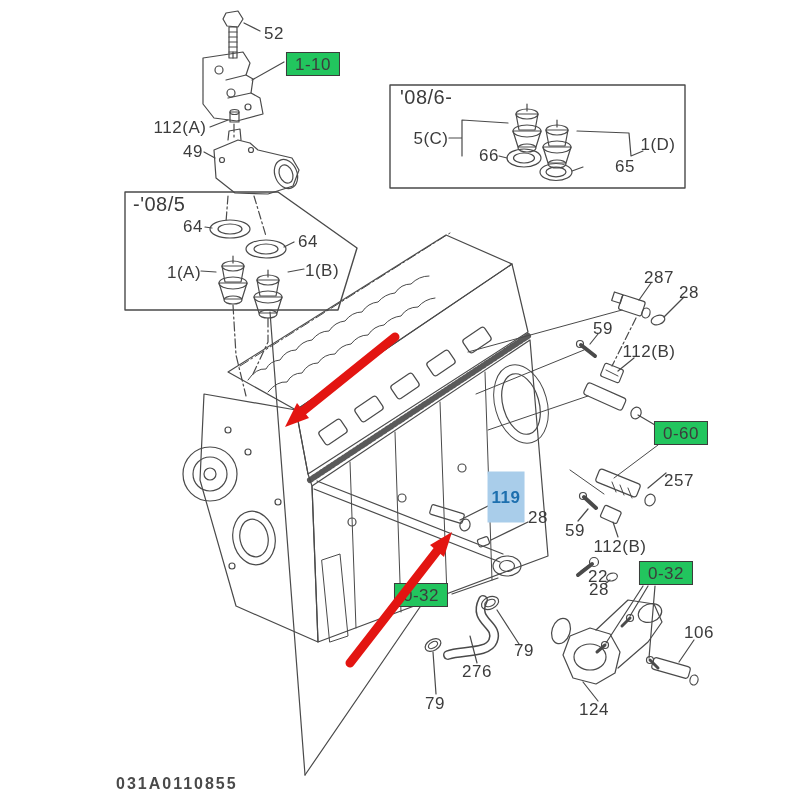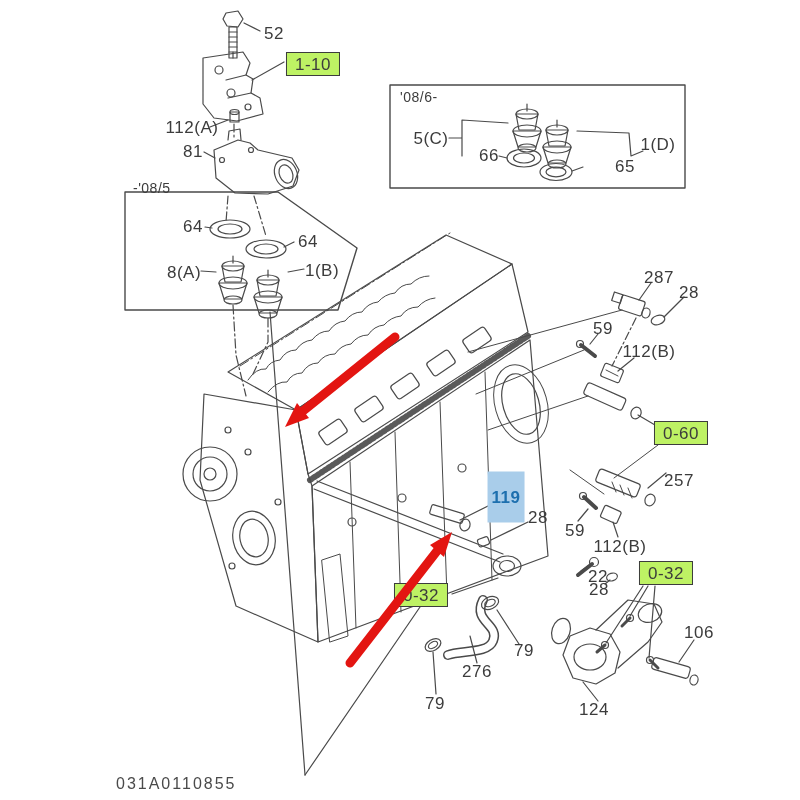--- a/index.html
+++ b/index.html
@@ -11,24 +11,24 @@
   #art-layer{position:absolute;left:0;top:0;z-index:1;}
   #label-layer{position:absolute;left:0;top:0;width:644px;height:800px;z-index:4;}
   #arrow-layer{position:absolute;left:0;top:0;z-index:6;pointer-events:none;}
   .lbl{
     position:absolute;transform:translate(-50%,-50%);
     white-space:nowrap;color:#3c3c3c;font-size:17px;letter-spacing:0.5px;
     line-height:1;user-select:none;
   }
   .lbl.part{}
   .lbl.ref{
-    border:1.6px solid #3c3c3c;padding:3px 8px 2px 8px;background:#bef264;
+    border:1.6px solid #3c3c3c;padding:3px 8px 2px 8px;background:#22c55e;
   }
-  .lbl.header{font-size:14px;transform:translate(0,-50%);}
-  .lbl.code{font-size:16px;color:#4a4a4a;letter-spacing:2px;transform:translate(0,-50%);}
+  .lbl.header{font-size:20px;transform:translate(0,-50%);}
+  .lbl.code{font-size:16px;color:#4a4a4a;letter-spacing:2px;transform:translate(0,-50%);font-weight:bold;}
   .lbl.highlight{
     background:var(--hl-bg,#a9cdea);color:var(--hl-fg,#1d6fae);
     font-weight:bold;padding:17px 4px;
   }
 </style>
 </head>
 <body style="--hl-bg: #a9cdea; --hl-fg: #1d6fae;">
 
 <svg id="art-layer" width="800" height="800" viewBox="0 0 800 800" fill="none" stroke="#4a4a4a" stroke-width="1.2" stroke-linejoin="round" stroke-linecap="round">
 
@@ -283,26 +283,26 @@
   <g>
     <rect x="652" y="662" width="38" height="12" rx="3" transform="rotate(16 671 668)"></rect>
     <ellipse cx="694" cy="680" rx="4" ry="5" transform="rotate(16 694 680)"></ellipse>
     <path d="M694,640 679,662"></path>
   </g>
 </svg>
 
 <div id="label-layer">
     <span class="lbl part" style="left: 274px; top: 33px;">52</span>
     <span class="lbl ref" style="left: 313px; top: 64px;">1-10</span>
-    <span class="lbl part" style="left: 180px; top: 127px; margin-left: 12px;">112(A)</span>
-    <span class="lbl part" style="left: 193px; top: 151px;">81</span>
-    <span class="lbl header" style="left: 133px; top: 188px;">-'08/5</span>
+    <span class="lbl part" style="left: 180px; top: 127px;">112(A)</span>
+    <span class="lbl part" style="left: 193px; top: 151px;">49</span>
+    <span class="lbl header" style="left: 133px; top: 204px;">-'08/5</span>
     <span class="lbl part" style="left: 193px; top: 226px;">64</span>
     <span class="lbl part" style="left: 308px; top: 241px;">64</span>
-    <span class="lbl part" style="left: 184px; top: 272px;">8(A)</span>
+    <span class="lbl part" style="left: 184px; top: 272px;">1(A)</span>
     <span class="lbl part" style="left: 322px; top: 270px;">1(B)</span>
     <span class="lbl header" style="left: 400px; top: 97px;">'08/6-</span>
     <span class="lbl part" style="left: 431px; top: 138px;">5(C)</span>
     <span class="lbl part" style="left: 489px; top: 155px;">66</span>
     <span class="lbl part" style="left: 597px; top: 166px; margin-left: 28px;">65</span>
     <span class="lbl part" style="left: 658px; top: 144px;">1(D)</span>
     <span class="lbl part" style="left: 659px; top: 277px;">287</span>
     <span class="lbl part" style="left: 689px; top: 292px;">28</span>
     <span class="lbl part" style="left: 603px; top: 328px;">59</span>
     <span class="lbl part" style="left: 649px; top: 351px;">112(B)</span>

